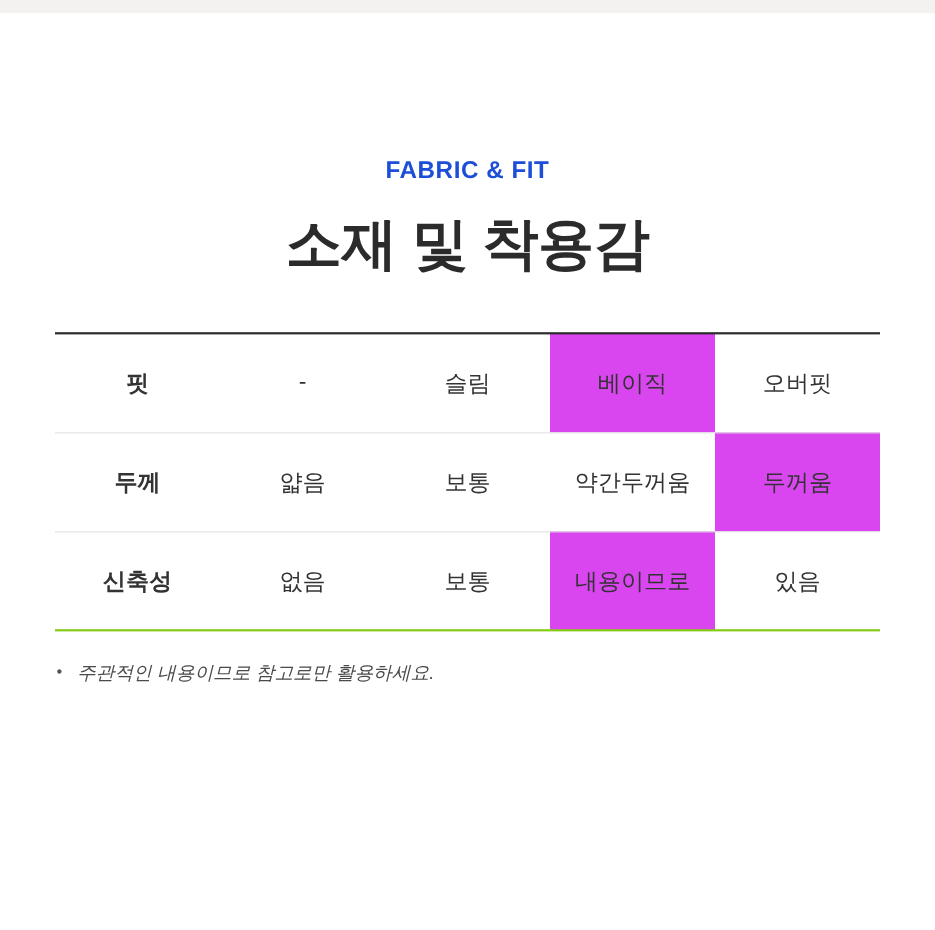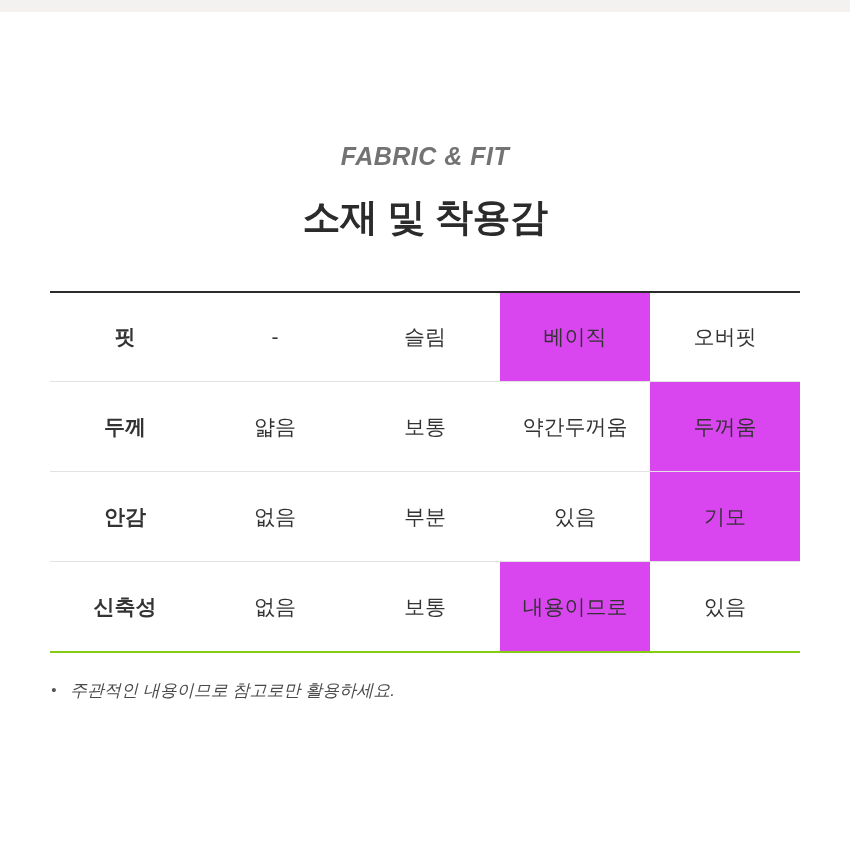--- a/index.html
+++ b/index.html
@@ -29,32 +29,31 @@
     background: #f4f2f1;
   }
   .content {
     position: absolute;
     top: 12px;
     left: 0;
     width: 850px;
   }
   .eyebrow {
     text-align: center;
-    color: #737373;
-    font-size: 25px;
+    color: #1d4ed8;
+    font-size: 22px;
     font-weight: bold;
     letter-spacing: 0.5px;
     margin-top: 132px;
     line-height: 1;
-    font-style: italic;
   }
   .headline {
     text-align: center;
     color: #2b2b2b;
-    font-size: 38px;
+    font-size: 51px;
     font-weight: bold;
     letter-spacing: -0.5px;
     margin-top: 28px;
     line-height: 1.1;
   }
   .table-wrap {
     margin: 52px auto 0 auto;
     width: 750px;
   }
   table.fitmatrix {
@@ -139,27 +138,20 @@
           </tr>
 
           <tr>
             <td class="rowlabel">두께</td>
             <td class="opt">얇음</td>
             <td class="opt">보통</td>
             <td class="opt">약간두꺼움</td>
             <td class="opt selected">두꺼움</td>
           </tr>
 
-          <tr>
-            <td class="rowlabel">안감</td>
-            <td class="opt">없음</td>
-            <td class="opt">부분</td>
-            <td class="opt">있음</td>
-            <td class="opt selected">기모</td>
-          </tr>
 
           <tr>
             <td class="rowlabel">신축성</td>
             <td class="opt">없음</td>
             <td class="opt">보통</td>
             <td class="opt selected">내용이므로</td>
             <td class="opt">있음</td>
           </tr>
 
         </tbody>

